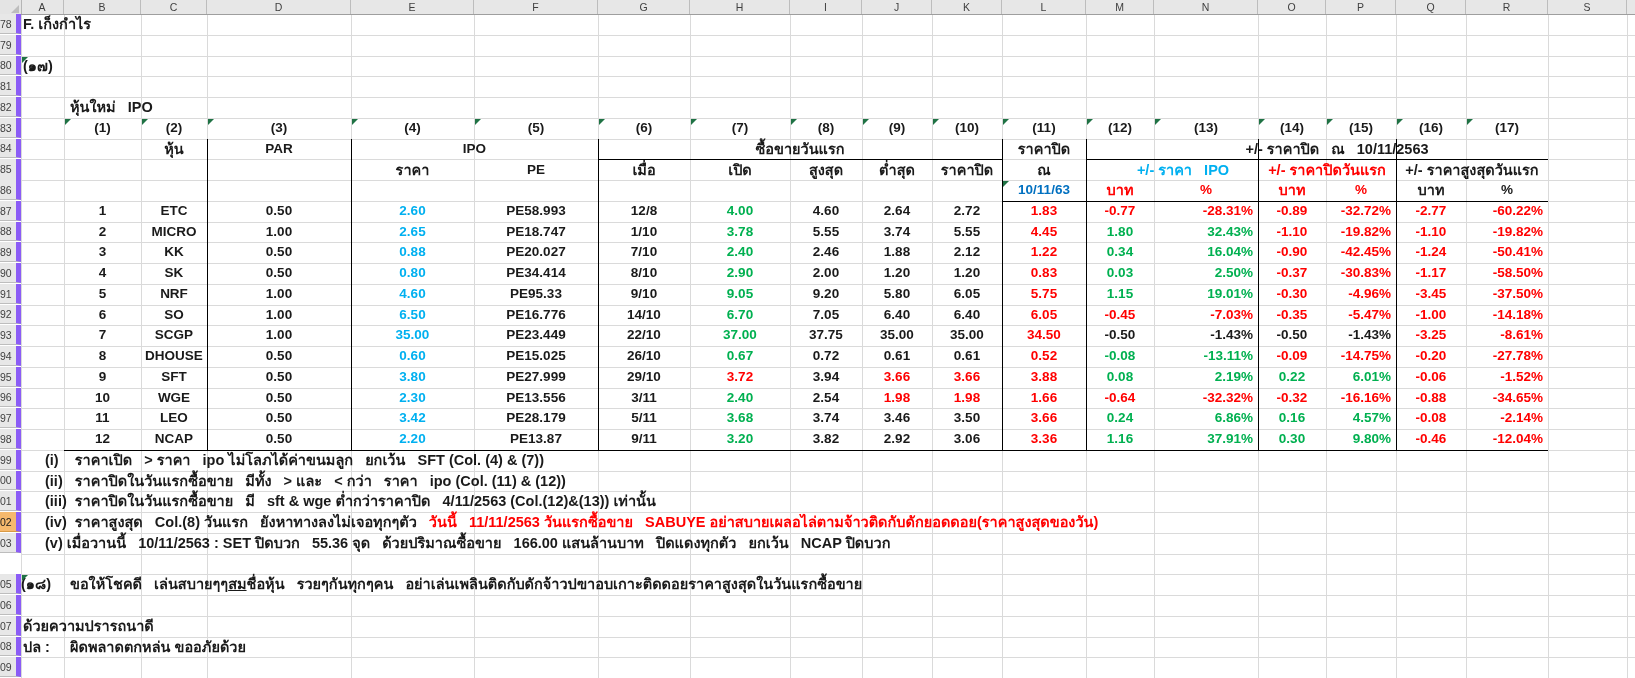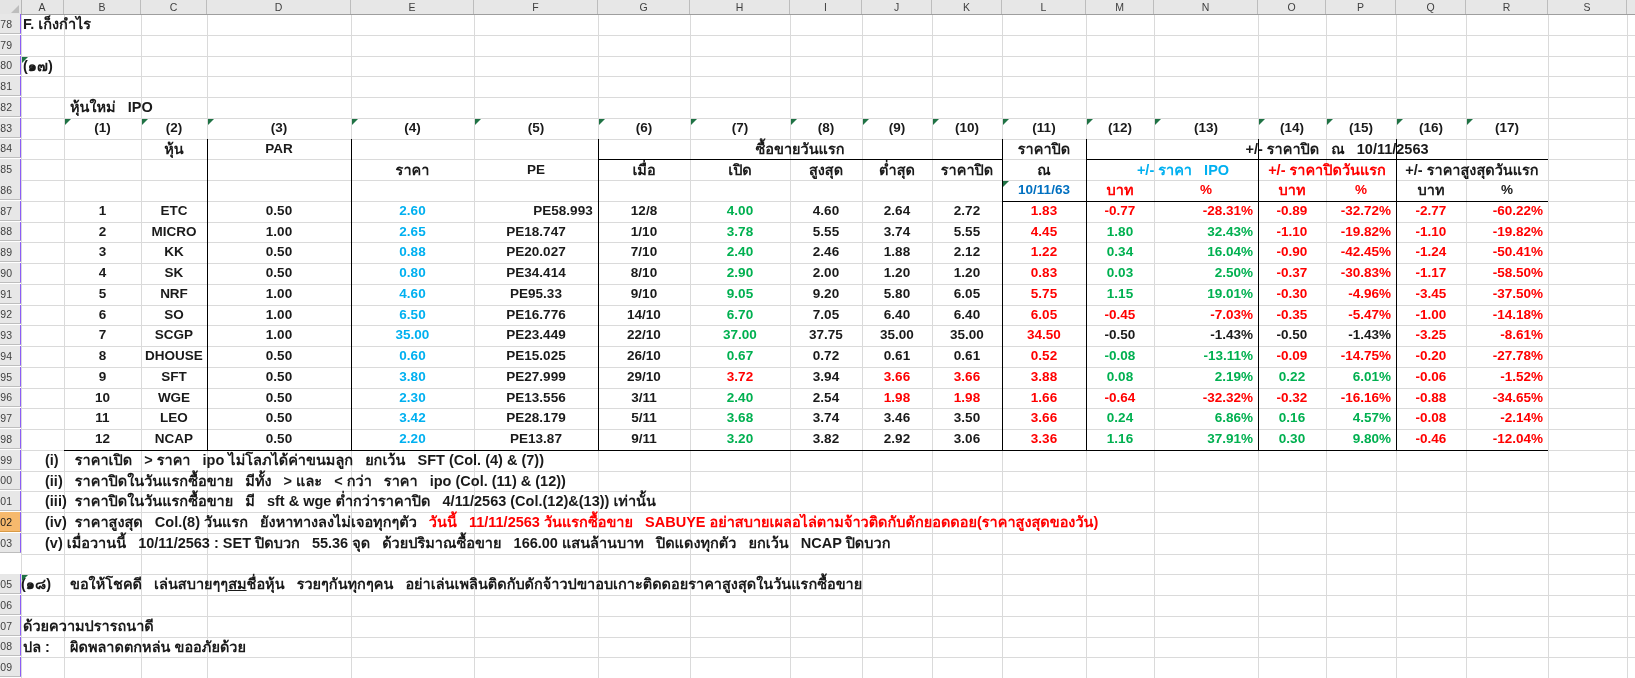--- a/index.html
+++ b/index.html
@@ -6,21 +6,21 @@
   #sheet{
     position:relative;width:1635px;height:678px;overflow:hidden;background:#fff;
     font-family:"Liberation Sans","DejaVu Sans",sans-serif;
     -webkit-font-smoothing:antialiased;
   }
   
   .colhead-strip{position:absolute;left:0;top:0;width:1635px;height:14px;background:#e7e7e7;border-bottom:1px solid #9e9e9e;z-index:5;}
   .corner{position:absolute;left:0;top:0;width:21px;height:14px;background:#e4e4e4;border-right:1px solid #b5b5b5;z-index:6;}
   .corner .tri{position:absolute;right:2px;bottom:1px;width:0;height:0;border-bottom:8px solid #bdbdbd;border-left:8px solid transparent;}
   .colhead{position:absolute;top:0;height:14px;line-height:14px;text-align:center;font-size:10.5px;color:#3f3f3f;border-right:1px solid #bdbdbd;box-sizing:border-box;z-index:6;}
-  .rowhead{position:absolute;left:0;width:21px;background:#e7e7e7;border-bottom:1px solid #bdbdbd;border-right:1px solid #8b5cf6;box-sizing:border-box;font-size:10.5px;color:#3f3f3f;text-align:right;padding-right:8px;z-index:5;}
+  .rowhead{position:absolute;left:0;width:21px;background:#e7e7e7;border-bottom:1px solid #bdbdbd;border-right:5px solid #8b5cf6;box-sizing:border-box;font-size:10.5px;color:#3f3f3f;text-align:right;padding-right:8px;z-index:5;}
   .rowhead.hl{background:#f6b96d;border-bottom:1px solid #d99a45;color:#1a1a1a;}
   
   .vgrid{position:absolute;top:14px;width:1px;background:#dadada;z-index:1;}
   .hgrid{position:absolute;left:21px;height:1px;background:#dadada;z-index:1;}
   
   .bline{position:absolute;background:#000;z-index:3;}
   
   .cell{position:absolute;height:21px;line-height:20px;font-size:13.5px;font-weight:700;color:#1a1a1a;white-space:pre;z-index:2;}
   .center{text-align:center;}
   .rightal{text-align:right;padding-right:5px;box-sizing:border-box;}
@@ -219,21 +219,21 @@
       <div class="cell center" style="left: 1086px; width: 68px; top: 118px;">(12)</div>
       <div class="cell center" style="left: 1154px; width: 104px; top: 118px;">(13)</div>
       <div class="cell center" style="left: 1258px; width: 68px; top: 118px;">(14)</div>
       <div class="cell center" style="left: 1326px; width: 70px; top: 118px;">(15)</div>
       <div class="cell center" style="left: 1396px; width: 70px; top: 118px;">(16)</div>
       <div class="cell center" style="left: 1466px; width: 82px; top: 118px;">(17)</div>
       <div class="cell center" style="left: 64px; width: 77px; top: 201px; color: rgb(26, 26, 26);">1</div>
       <div class="cell center" style="left: 141px; width: 66px; top: 201px; color: rgb(26, 26, 26);">ETC</div>
       <div class="cell center" style="left: 207px; width: 144px; top: 201px; color: rgb(26, 26, 26);">0.50</div>
       <div class="cell center" style="left: 351px; width: 123px; top: 201px; color: rgb(0, 176, 240);">2.60</div>
-      <div class="cell center" style="left: 474px; width: 124px; top: 201px; color: rgb(26, 26, 26); padding-left: 27px;">PE58.993</div>
+      <div class="cell center" style="left: 474px; width: 124px; top: 201px; color: rgb(26, 26, 26);">PE58.993</div>
       <div class="cell center" style="left: 598px; width: 92px; top: 201px; color: rgb(26, 26, 26);">12/8</div>
       <div class="cell center" style="left: 690px; width: 100px; top: 201px; color: rgb(0, 176, 80);">4.00</div>
       <div class="cell center" style="left: 790px; width: 72px; top: 201px; color: rgb(26, 26, 26);">4.60</div>
       <div class="cell center" style="left: 862px; width: 70px; top: 201px; color: rgb(26, 26, 26);">2.64</div>
       <div class="cell center" style="left: 932px; width: 70px; top: 201px; color: rgb(26, 26, 26);">2.72</div>
       <div class="cell center" style="left: 1002px; width: 84px; top: 201px; color: rgb(255, 0, 0);">1.83</div>
       <div class="cell center" style="left: 1086px; width: 68px; top: 201px; color: rgb(255, 0, 0);">-0.77</div>
       <div class="cell rightal" style="left: 1154px; width: 104px; top: 201px; color: rgb(255, 0, 0);">-28.31%</div>
       <div class="cell center" style="left: 1258px; width: 68px; top: 201px; color: rgb(255, 0, 0);">-0.89</div>
       <div class="cell rightal" style="left: 1326px; width: 70px; top: 201px; color: rgb(255, 0, 0);">-32.72%</div>
@@ -432,20 +432,21 @@
       <div class="cell thai" style="left: 45px; top: 512px; width: 1200px;"><span>(iv)  ราคาสูงสุด   Col.(8) วันแรก   ยังหาทางลงไม่เจอทุกๆตัว   </span><span style="color: rgb(255, 0, 0);">วันนี้   11/11/2563 วันแรกซื้อขาย   SABUYE อย่าสบายเผลอไล่ตามจ้าวติดกับดักยอดดอย(ราคาสูงสุดของวัน)</span></div>
       <div class="cell thai" style="left: 45px; top: 533px; width: 1200px;"><span>(v) เมื่อวานนี้   10/11/2563 : SET ปิดบวก   55.36 จุด   ด้วยปริมาณซื้อขาย   166.00 แสนล้านบาท   ปิดแดงทุกตัว   ยกเว้น   NCAP ปิดบวก</span></div>
     </div>
 
   <div class="cell thai t78">F. เก็งกำไร</div>
   <div class="cell thai t80no">(๑๗)</div>
   <div class="cell thai t82">หุ้นใหม่   IPO</div>
 
   <div class="cell thai r84 p-hun center">หุ้น</div>
   <div class="cell r84 p-par center">PAR</div>
+  <div class="cell r84 p-ipo center">IPO</div>
   <div class="cell thai r84 p-firstday center">ซื้อขายวันแรก</div>
   <div class="cell thai r84 p-closeat center">ราคาปิด</div>
   <div class="cell thai r84 p-chgclose center">+/- ราคาปิด   ณ   10/11/2563</div>
 
   <div class="cell thai r85 p-E center">ราคา</div>
   <div class="cell r85 p-F center">PE</div>
   <div class="cell thai r85 p-G center">เมื่อ</div>
   <div class="cell thai r85 p-H center">เปิด</div>
   <div class="cell thai r85 p-I center">สูงสุด</div>
   <div class="cell thai r85 p-J center">ต่ำสุด</div>

